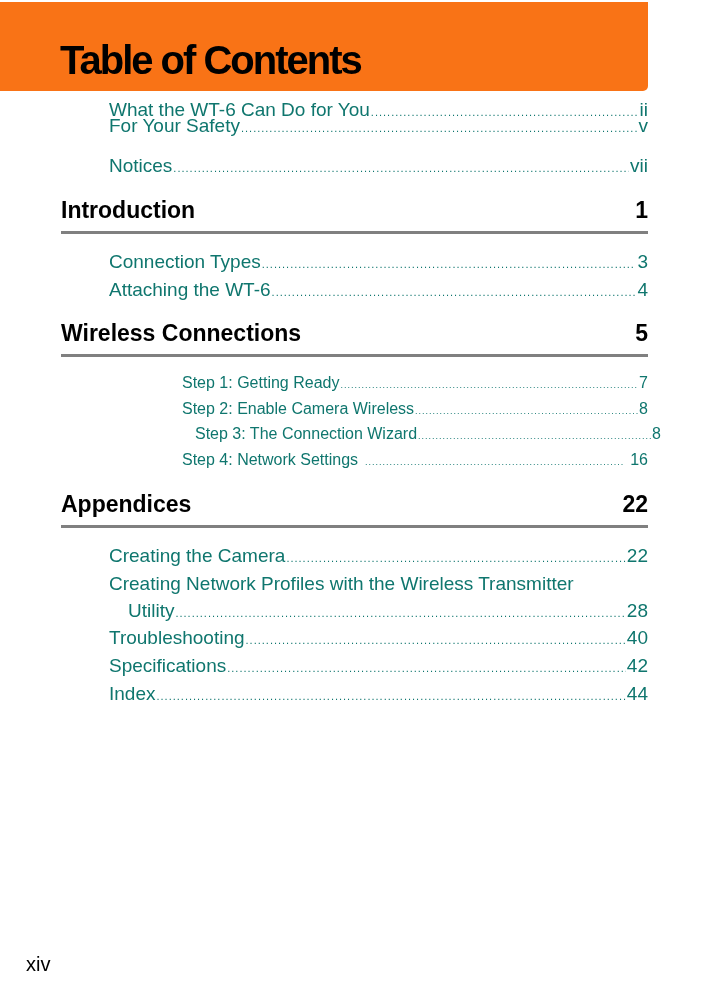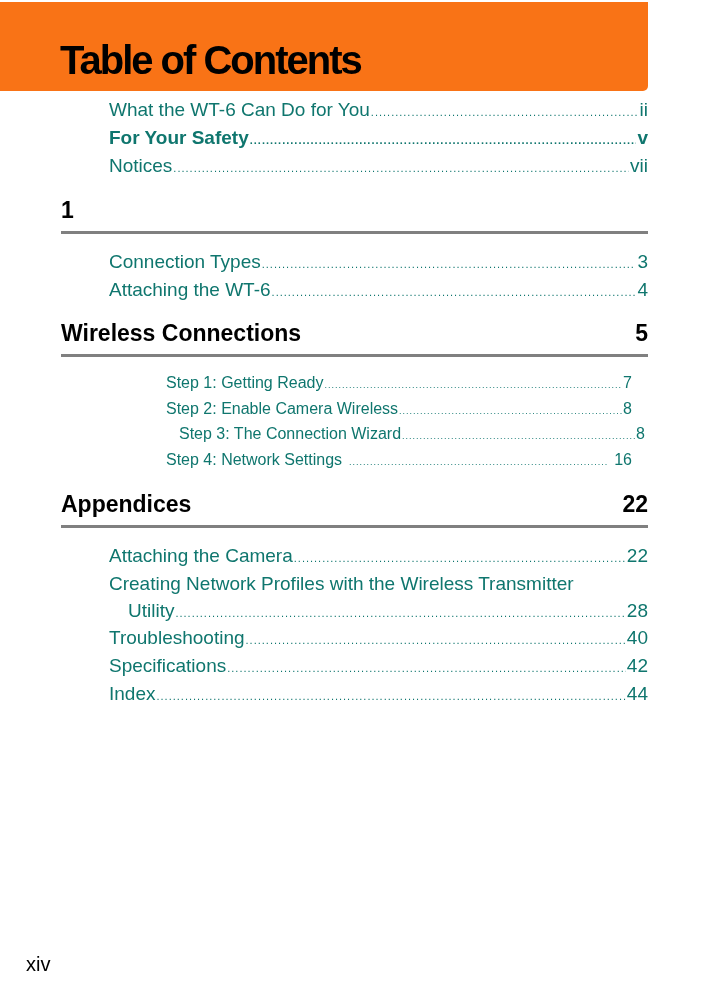--- a/index.html
+++ b/index.html
@@ -22,21 +22,21 @@
   }
   .entry .label { white-space: nowrap; }
   .entry .dots {
     flex: 1; overflow: hidden; white-space: nowrap; margin: 0 1px;
     letter-spacing: 1px; font-size: 11px;
   }
   .entry .page { white-space: nowrap; }
   .entry.small { font-size: 16px; line-height: 26px; }
   .entry.small .dots { font-size: 9px; }
   .entry.l1 { left: 109px; width: 539px; }
-  .entry.l2 { left: 166px; width: 466px; }
+  .entry.l2 { left: 182px; width: 466px; }
   .section {
     position: absolute; left: 61px; width: 587px; display: flex; justify-content: space-between;
     font-weight: bold; font-size: 23px; line-height: 30px; color: #000;
   }
   .rule {
     position: absolute; left: 61px; width: 587px; height: 3px; background: #808080;
   }
   .folio { position: absolute; left: 26px; top: 953px; font-size: 20px; color: #000000; }
 </style>
 </head>
@@ -44,32 +44,33 @@
 
 <div class="banner">
   <div class="banner-title">Table of Contents</div>
 </div>
 
 <div class="entry l1" style="top:96px;">
   <span class="label">What the WT-6 Can Do for You</span>
   <span class="dots">........................................................................................................................................................................................................................</span>
   <span class="page">ii</span>
 </div>
-<div class="entry l1" style="top:124px;font-weight:bold;">
+<div class="entry l1" style="top:112px;">
   <span class="label">For Your Safety</span>
   <span class="dots">........................................................................................................................................................................................................................</span>
   <span class="page">v</span>
 </div>
 <div class="entry l1" style="top:152px;">
   <span class="label">Notices</span>
   <span class="dots">........................................................................................................................................................................................................................</span>
   <span class="page">vii</span>
 </div>
 
 <div class="section" style="top:195px;">
+  <span>Introduction</span>
   <span>1</span>
 </div>
 <div class="rule" style="top:231px;"></div>
 <div class="entry l1" style="top:248px;">
   <span class="label">Connection Types</span>
   <span class="dots">........................................................................................................................................................................................................................</span>
   <span class="page">3</span>
 </div>
 <div class="entry l1" style="top:276px;">
   <span class="label">Attaching the WT-6</span>
@@ -102,21 +103,21 @@
   <span class="dots">........................................................................................................................................................................................................................</span>
   <span class="page">16</span>
 </div>
 
 <div class="section" style="top:489px;">
   <span>Appendices</span>
   <span>22</span>
 </div>
 <div class="rule" style="top:525px;"></div>
 <div class="entry l1" style="top:542px;">
-  <span class="label">Attaching the Camera</span>
+  <span class="label">Creating the Camera</span>
   <span class="dots">........................................................................................................................................................................................................................</span>
   <span class="page">22</span>
 </div>
 <div class="entry l1" style="top:570px;">
   <span class="label">Creating Network Profiles with the Wireless Transmitter</span>
 </div>
 <div class="entry" style="top:597px; left:128px; width:520px;">
   <span class="label">Utility</span>
   <span class="dots">........................................................................................................................................................................................................................</span>
   <span class="page">28</span>

